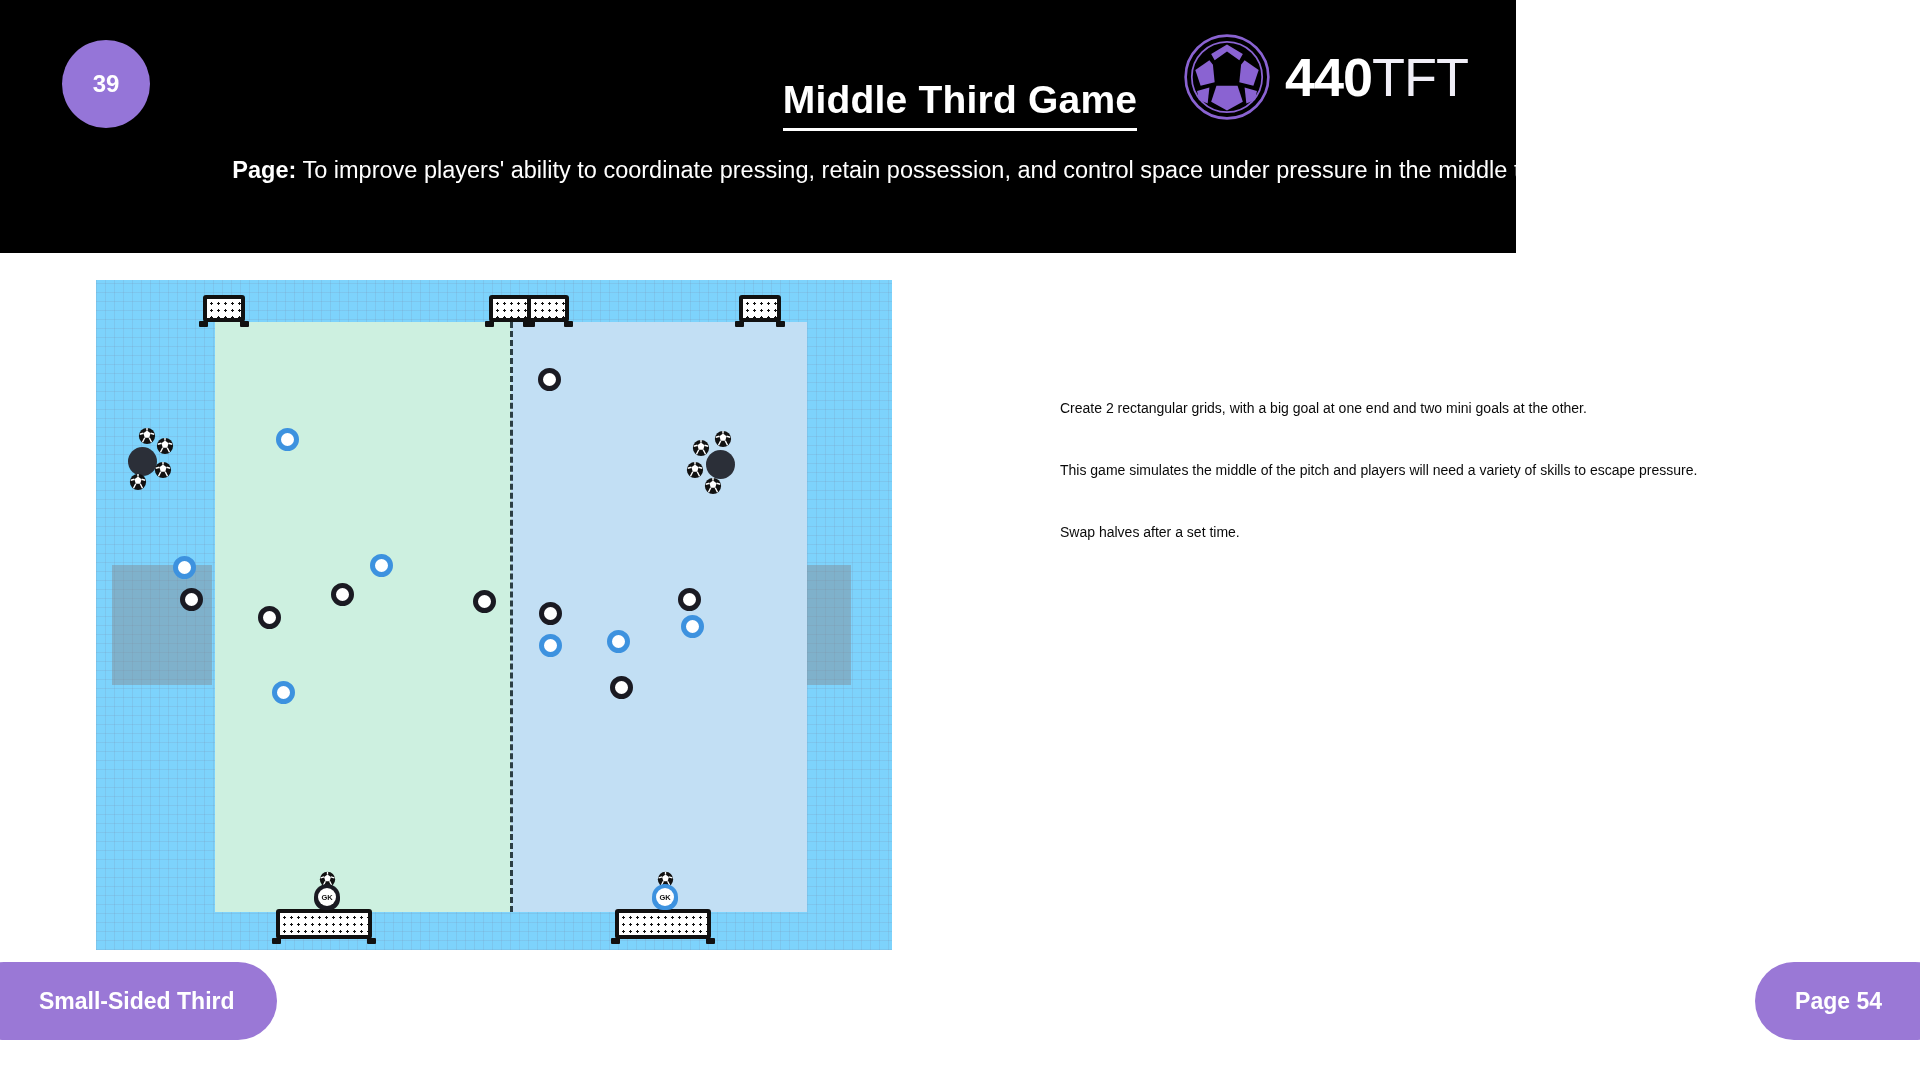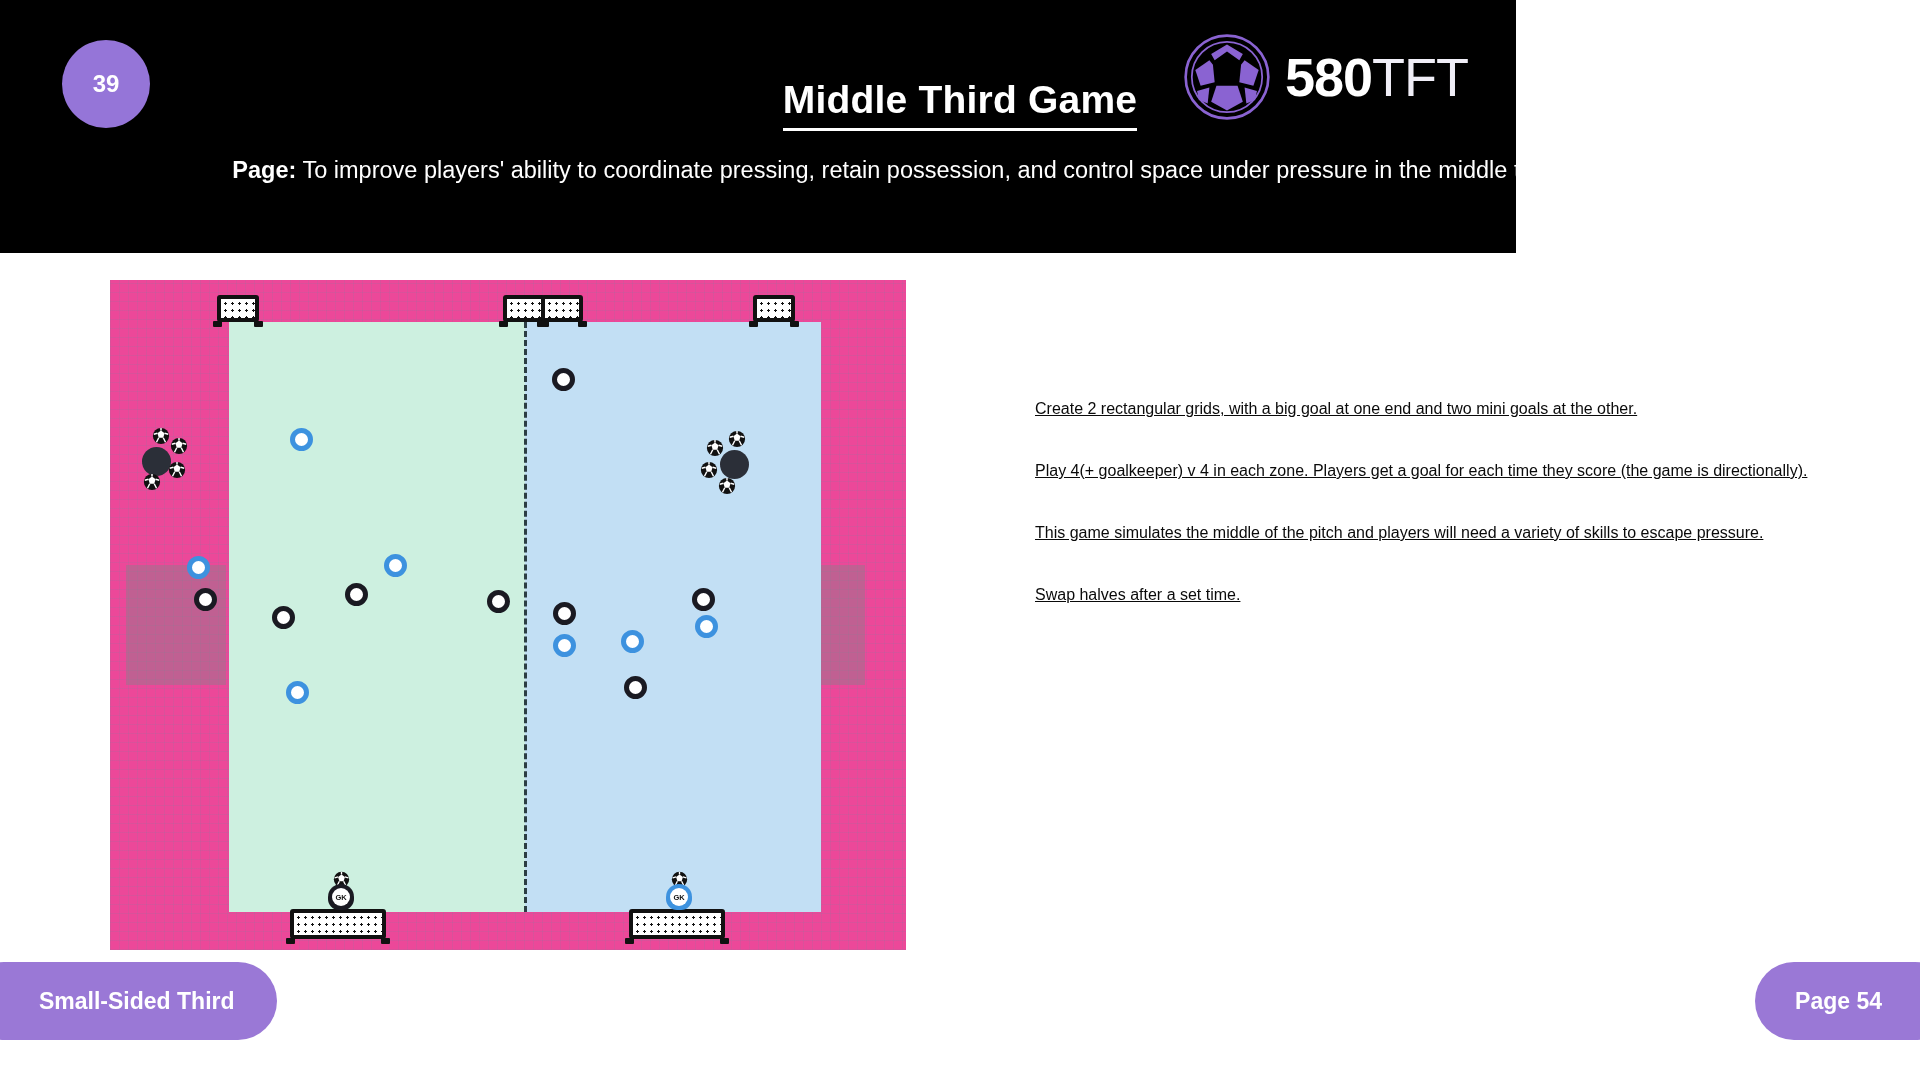--- a/index.html
+++ b/index.html
@@ -54,23 +54,23 @@
 
   
   #logo { position: absolute; right: 48px; top: 33px; display: flex; align-items: center; gap: 14px; }
   #logo-ball { width: 88px; height: 88px; }
   #logo-text { font-size: 54px; font-weight: bold; letter-spacing: -1px; line-height: 1; }
   #logo-text .t360 { color: #ffffff; }
   #logo-text .ttft { color: #f0eef7; font-weight: 400; }
 
   
   #diagram {
-    position: absolute; left: 110px; top: 280px;
+    position: absolute; left: 96px; top: 280px;
     width: 796px; height: 670px;
-    background: #ec4899;
+    background: #7dd3fc;
   }
   #diagram-grid {
     position: absolute; inset: 0;
     background-image:
       repeating-linear-gradient(0deg, rgba(120,130,160,.16) 0 1px, transparent 1px 9px),
       repeating-linear-gradient(90deg, rgba(120,130,160,.16) 0 1px, transparent 1px 9px);
   }
   .safe-zone {
     position: absolute;
     background: rgba(130,130,135,.42);
@@ -167,26 +167,25 @@
   }
   .ball-big {
     position: absolute;
     width: 29px; height: 29px;
     border-radius: 50%;
     background: #2b2f38;
   }
 
   
   #notes {
-    position: absolute; left: 1035px; top: 393px;
+    position: absolute; left: 1060px; top: 393px;
     width: 800px;
     color: #0a0a0a;
-    font-size: 16px;
+    font-size: 14px;
     line-height: 31px;
-    text-decoration: underline;
   }
   #notes p { margin-bottom: 31px; }
   #notes p:last-child { margin-bottom: 0; }
 
   
   #category-pill {
     position: absolute; left: -35px; bottom: 40px;
     height: 78px; padding: 0 42px 0 74px;
     background: #9a78d6;
     border-radius: 39px;
@@ -230,21 +229,21 @@
         <circle cx="50" cy="50" r="40" fill="none" stroke="#8a63d2" stroke-width="2"></circle>
         <polygon points="50,22 66,34 60,53 40,53 34,34" fill="#000"></polygon>
         <polygon points="50,13 68,24 64,31 50,21 36,31 32,24" fill="#8a63d2"></polygon>
         <polygon points="70,31 86,42 80,60 64,56 66,36" fill="#8a63d2"></polygon>
         <polygon points="30,31 34,36 36,56 20,60 14,42" fill="#8a63d2"></polygon>
         <polygon points="38,60 62,60 68,78 50,88 32,78" fill="#8a63d2"></polygon>
         <polygon points="16,66 30,62 28,80 18,76" fill="#8a63d2"></polygon>
         <polygon points="84,66 82,76 72,80 70,62" fill="#8a63d2"></polygon>
       </svg>
       <div id="logo-text">
-        <span class="t360">580</span><span class="ttft">TFT</span>
+        <span class="t360">440</span><span class="ttft">TFT</span>
       </div>
     </div>
   </div>
 
   <div id="diagram">
     <div id="diagram-grid"></div>
 
     <div class="safe-zone" id="safe-zone-left"></div>
     <div class="safe-zone" id="safe-zone-right"></div>
 
@@ -364,21 +363,20 @@
           <polygon points="10,4 14,7 12.5,12 7.5,12 6,7" fill="#fff"></polygon>
           <path d="M10 1 L10 4 M2 8 L6 7 M18 8 L14 7 M5 17 L7.5 12 M15 17 L12.5 12" stroke="#fff" stroke-width="1.6" fill="none"></path>
         </svg>
       <div class="gk-body blue"></div>
       <div class="gk-inner">GK</div>
     </div>
   </div>
 
   <div id="notes">
     <p>Create 2 rectangular grids, with a big goal at one end and two mini goals at the other.</p>
-    <p>Play 4(+ goalkeeper) v 4 in each zone.     Players get a goal for each time they score (the game is directionally).</p>
     <p>This game simulates the middle of the pitch and players will need a variety of skills to escape pressure.</p>
     <p>Swap halves after a set time.</p>
   </div>
 
   <div id="category-pill">
     <span>Small-Sided Third</span>
   </div>
   <div id="page-pill">
     <span>Page 54</span>
   </div>

